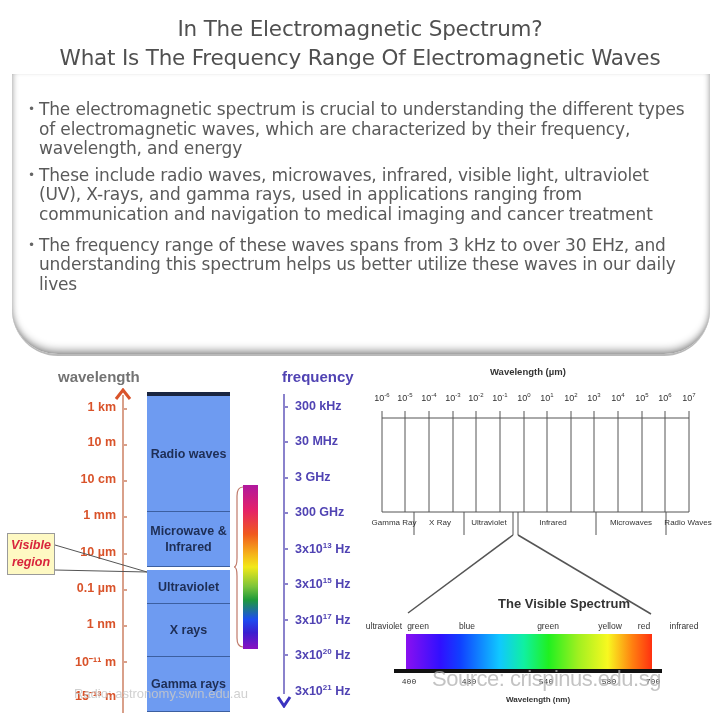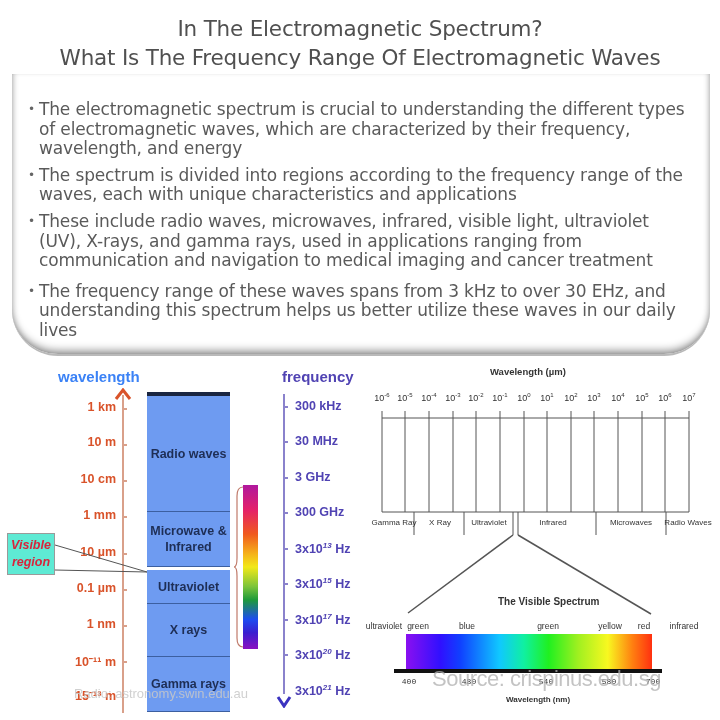--- a/index.html
+++ b/index.html
@@ -21,66 +21,66 @@
 
   .bullets { position: absolute; left: 28px; top: 100px; width: 665px; list-style: none; }
   .bullets li {
     position: relative; padding-left: 11px; font-size: 17px; line-height: 19.6px;
     color: #5a5a5a; margin-bottom: 7px; letter-spacing: -0.15px;
   }
   .bullets li::before { content: "•"; position: absolute; left: 0; top: 0; color: #666; font-size: 12px; }
   .bullets li.tight { margin-bottom: 11px; }
 
   
-  .wl-label { position:absolute; left:58px; top:368px; font-family:"Liberation Sans",sans-serif; font-weight:bold; font-size:15px; color:#3b82f6; }
+  .wl-label { position:absolute; left:58px; top:368px; font-family:"Liberation Sans",sans-serif; font-weight:bold; font-size:15px; color:#737373; }
   .fr-label { position:absolute; left:282px; top:368px; font-family:"Liberation Sans",sans-serif; font-weight:bold; font-size:15px; color:#5043b3; }
   .wl-axis { position:absolute; left:122px; top:395px; width:2px; height:318px; background:#d9a08a; }
   .wl-arrow { position:absolute; left:114px; top:388px; width:18px; height:12px; }
   .fr-axis { position:absolute; left:283px; top:394px; width:2px; height:300px; background:#8a82cc; }
   .fr-arrow { position:absolute; left:276px; top:694px; width:16px; height:14px; }
   .tick-l { position:absolute; right:604px; font-family:"Liberation Sans",sans-serif; font-weight:bold; font-size:12.5px; color:#d9532a; white-space:nowrap; }
   .tick-r { position:absolute; left:295px; font-family:"Liberation Sans",sans-serif; font-weight:bold; font-size:12.5px; color:#5043b3; white-space:nowrap;text-align:right; }
   .tick-mark-l { position:absolute; left:124px; width:3px; height:2px; background:#d9a08a; }
   .tick-mark-r { position:absolute; left:285px; width:3px; height:2px; background:#8a82cc; }
-  .tick-r sup, .tick-l sup { font-size: 8px; font-style: italic; }
+  .tick-r sup, .tick-l sup { font-size: 8px; }
 
   .band-col { position:absolute; left:147px; top:392px; width:83px; height:322px; }
   .band-top { position:absolute; left:0; top:0; width:83px; height:4px; background:#1a2540; }
   .band {
     position:absolute; left:0; width:83px; background:#6e9bf1;
     border-bottom:1px solid #3c5fa0;
     display:flex; align-items:center; justify-content:center; text-align:center;
     font-family:"Liberation Sans",sans-serif; font-weight:bold; font-size:12.5px; color:#1e2e55; line-height:16px;
   }
   .band-gap { position:absolute; left:0; width:83px; height:3px; background:#ffffff; }
 
   .rainbow {
     position:absolute; left:243px; top:485px; width:15px; height:164px;
     background: linear-gradient(to bottom, #b0189e 0%, #e4206a 15%, #f05a1e 30%, #f5b21a 42%, #f2e818 50%, #7bc43a 62%, #1e9a3a 70%, #1d4cf0 82%, #3a1fd0 90%, #8a10c0 100%);
   }
   .brace { position:absolute; left:234px; top:486px; width:10px; height:162px; }
 
   .vis-box {
     position:absolute; left:7px; top:533px; width:48px; height:42px;
-    border:1.5px solid #9a9a9a; background:#5eead4;
+    border:1.5px solid #9a9a9a; background:#fef9c3;
     font-family:"Liberation Sans",sans-serif; font-style:italic; font-weight:bold; font-size:12.5px; color:#d8243c;
     text-align:center; line-height:17px; padding-top:3px;
   }
   .vis-line { position:absolute; left:0; top:0; width:720px; height:720px; pointer-events:none; }
 
   .src-left { position:absolute; left:74px; top:686px; font-family:"Liberation Sans",sans-serif; font-size:13px; color:#c8c8c8; opacity:0.85; }
 
   
   .r-title { position:absolute; left:490px; top:366px; font-family:"Liberation Sans",sans-serif; font-weight:bold; font-size:9.5px; color:#333; }
   .r-tick { position:absolute; top:392px; font-family:"Liberation Sans",sans-serif; font-size:9px; color:#333; transform:translateX(-50%); white-space:nowrap; }
   .r-tick sup { font-size:6px; }
   .r-grid { position:absolute; left:0; top:0; width:720px; height:720px; }
   .r-cat { position:absolute; top:518px; font-family:"Liberation Sans",sans-serif; font-size:8px; color:#333; white-space:nowrap; transform:translateX(-50%); }
 
-  .vs-title { position:absolute; left:498px; top:596px; font-family:"Liberation Sans",sans-serif; font-weight:bold; font-size:10px; color:#333; }
+  .vs-title { position:absolute; left:498px; top:596px; font-family:"Liberation Sans",sans-serif; font-weight:bold; font-size:13px; color:#333; }
   .vs-lbl { position:absolute; top:621px; font-family:"Liberation Sans",sans-serif; font-size:8.5px; color:#333; white-space:nowrap; transform:translateX(-50%); }
   .vs-bar {
     position:absolute; left:406px; top:634px; width:246px; height:37px;
     background: linear-gradient(to right, #8a10f0 0%, #3010ff 14%, #1040ff 22%, #10c8ff 38%, #10f0a0 48%, #20f020 58%, #a0f020 70%, #f8f820 82%, #ff8010 92%, #ff3010 100%);
   }
   .vs-axis { position:absolute; left:394px; top:669px; width:268px; height:4px; background:#111; }
   .vs-num { position:absolute; top:677px; font-family:Liberation Mono, monospace; font-size:8px; color:#333; transform:translateX(-50%); }
   .vs-xlabel { position:absolute; left:506px; top:695px; font-family:"Liberation Sans",sans-serif; font-weight:bold; font-size:8px; color:#333; }
   .src-right { position:absolute; left:432px; top:666px; font-family:"Liberation Sans",sans-serif; font-size:22px; color:#b0b0b0; opacity:0.75; letter-spacing:-0.5px; }
 </style>
@@ -89,21 +89,20 @@
 
 <div class="title">
   <div>In The Electromagnetic Spectrum?</div>
   <div>What Is The Frequency Range Of Electromagnetic Waves</div>
 </div>
 
 <div class="card"></div>
 
 <ul class="bullets">
   <li>The electromagnetic spectrum is crucial to understanding the different types of electromagnetic waves, which are characterized by their frequency, wavelength, and energy</li>
-  <li>The spectrum is divided into regions according to the frequency range of the waves, each with unique characteristics and applications</li>
   <li class="tight">These include radio waves, microwaves, infrared, visible light, ultraviolet (UV), X-rays, and gamma rays, used in applications ranging from communication and navigation to medical imaging and cancer treatment</li>
   <li>The frequency range of these waves spans from 3 kHz to over 30 EHz, and understanding this spectrum helps us better utilize these waves in our daily lives</li>
 </ul>
 
 <div>
   <div class="wl-label">wavelength</div>
   <div class="fr-label">frequency</div>
 
   <svg class="wl-arrow" viewBox="0 0 18 12">
     <polyline points="2,11 9,2 16,11" fill="none" stroke="#d9532a" stroke-width="3"></polyline>

